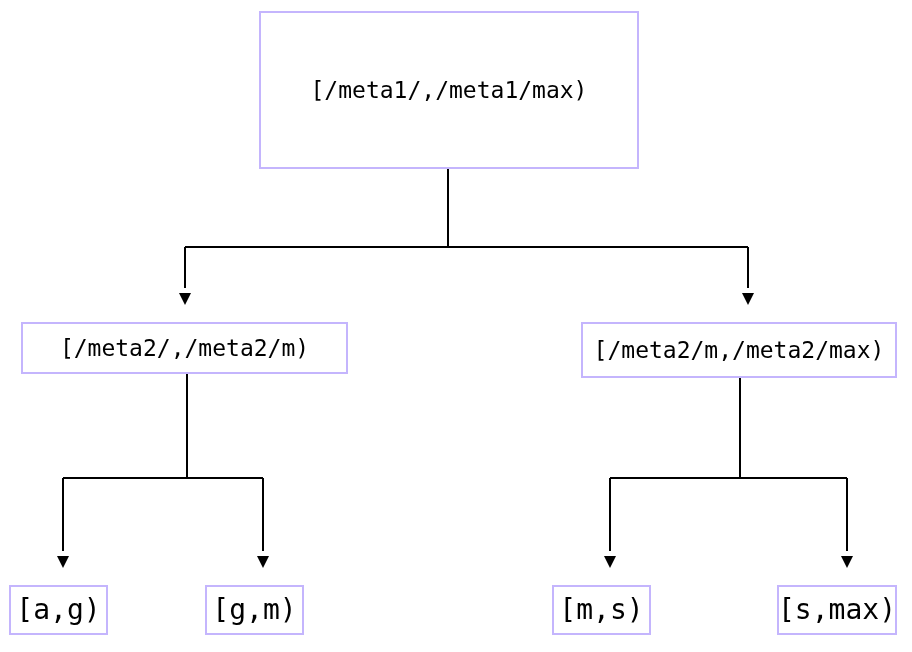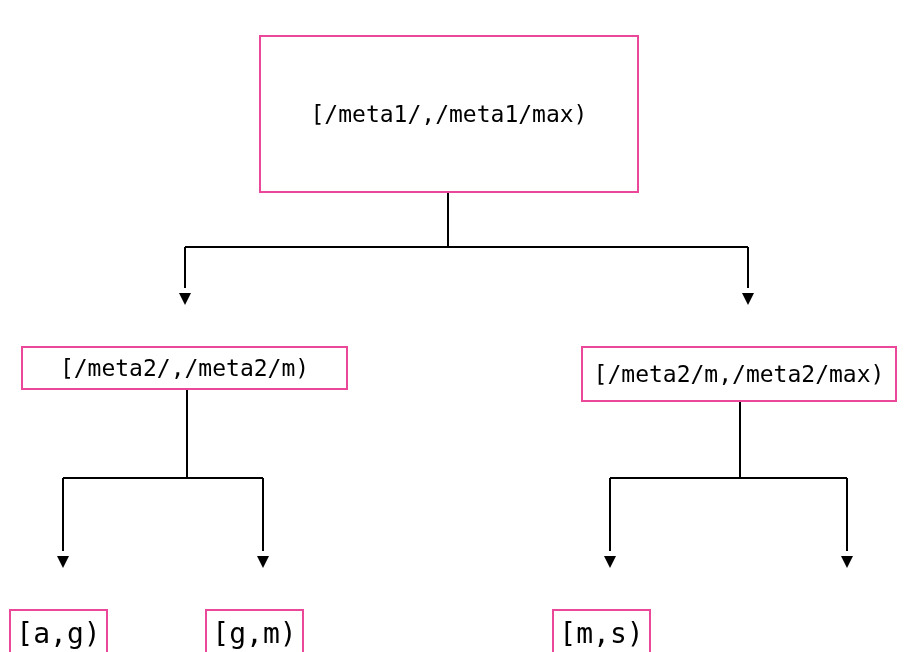--- a/index.html
+++ b/index.html
@@ -21,26 +21,25 @@
     position: absolute;
     left: 0;
     top: 0;
     width: 912px;
     height: 652px;
   }
   .node-box {
     position: absolute;
     box-sizing: border-box;
     background: #ffffff;
-    border: 2px solid #ec4899;
+    border: 2px solid #c4b5fd;
     display: flex;
     align-items: center;
     justify-content: center;
     z-index: 2;
-    margin-top: 24px;
   }
   .node-label {
     font-family: "DejaVu Sans Mono", "Liberation Mono", monospace;
     color: #000000;
     white-space: pre;
     line-height: 1;
     letter-spacing: 0px;
   }
   .node-root .node-label { font-size: 23px; }
   .node-mid  .node-label { font-size: 23px; }
@@ -75,34 +74,37 @@
       <polygon points="257,556 269,556 263,568"></polygon>
       <polygon points="604,556 616,556 610,568"></polygon>
       <polygon points="841,556 853,556 847,568"></polygon>
     </g>
   </svg>
 
   <div class="node-box node-root" style="left:259px; top:11px; width:380px; height:158px;">
     <span class="node-label">[/meta1/,/meta1/max)</span>
   </div>
 
-  <div class="node-box node-mid" style="left:21px; top:322px; width:327px; height:44px;">
+  <div class="node-box node-mid" style="left:21px; top:322px; width:327px; height:52px;">
     <span class="node-label">[/meta2/,/meta2/m)</span>
   </div>
 
   <div class="node-box node-mid" style="left:581px; top:322px; width:316px; height:56px;">
     <span class="node-label">[/meta2/m,/meta2/max)</span>
   </div>
 
   <div class="node-box node-leaf" style="left:9px; top:585px; width:99px; height:50px;">
     <span class="node-label">[a,g)</span>
   </div>
 
   <div class="node-box node-leaf" style="left:552px; top:585px; width:99px; height:50px;">
     <span class="node-label">[m,s)</span>
   </div>
 
   <div class="node-box node-leaf" style="left:205px; top:585px; width:99px; height:50px;">
     <span class="node-label">[g,m)</span>
   </div>
 
+  <div class="node-box node-leaf" style="left:777px; top:585px; width:120px; height:50px;">
+    <span class="node-label">[s,max)</span>
+  </div>
 
 </div>
 
 </body></html>

